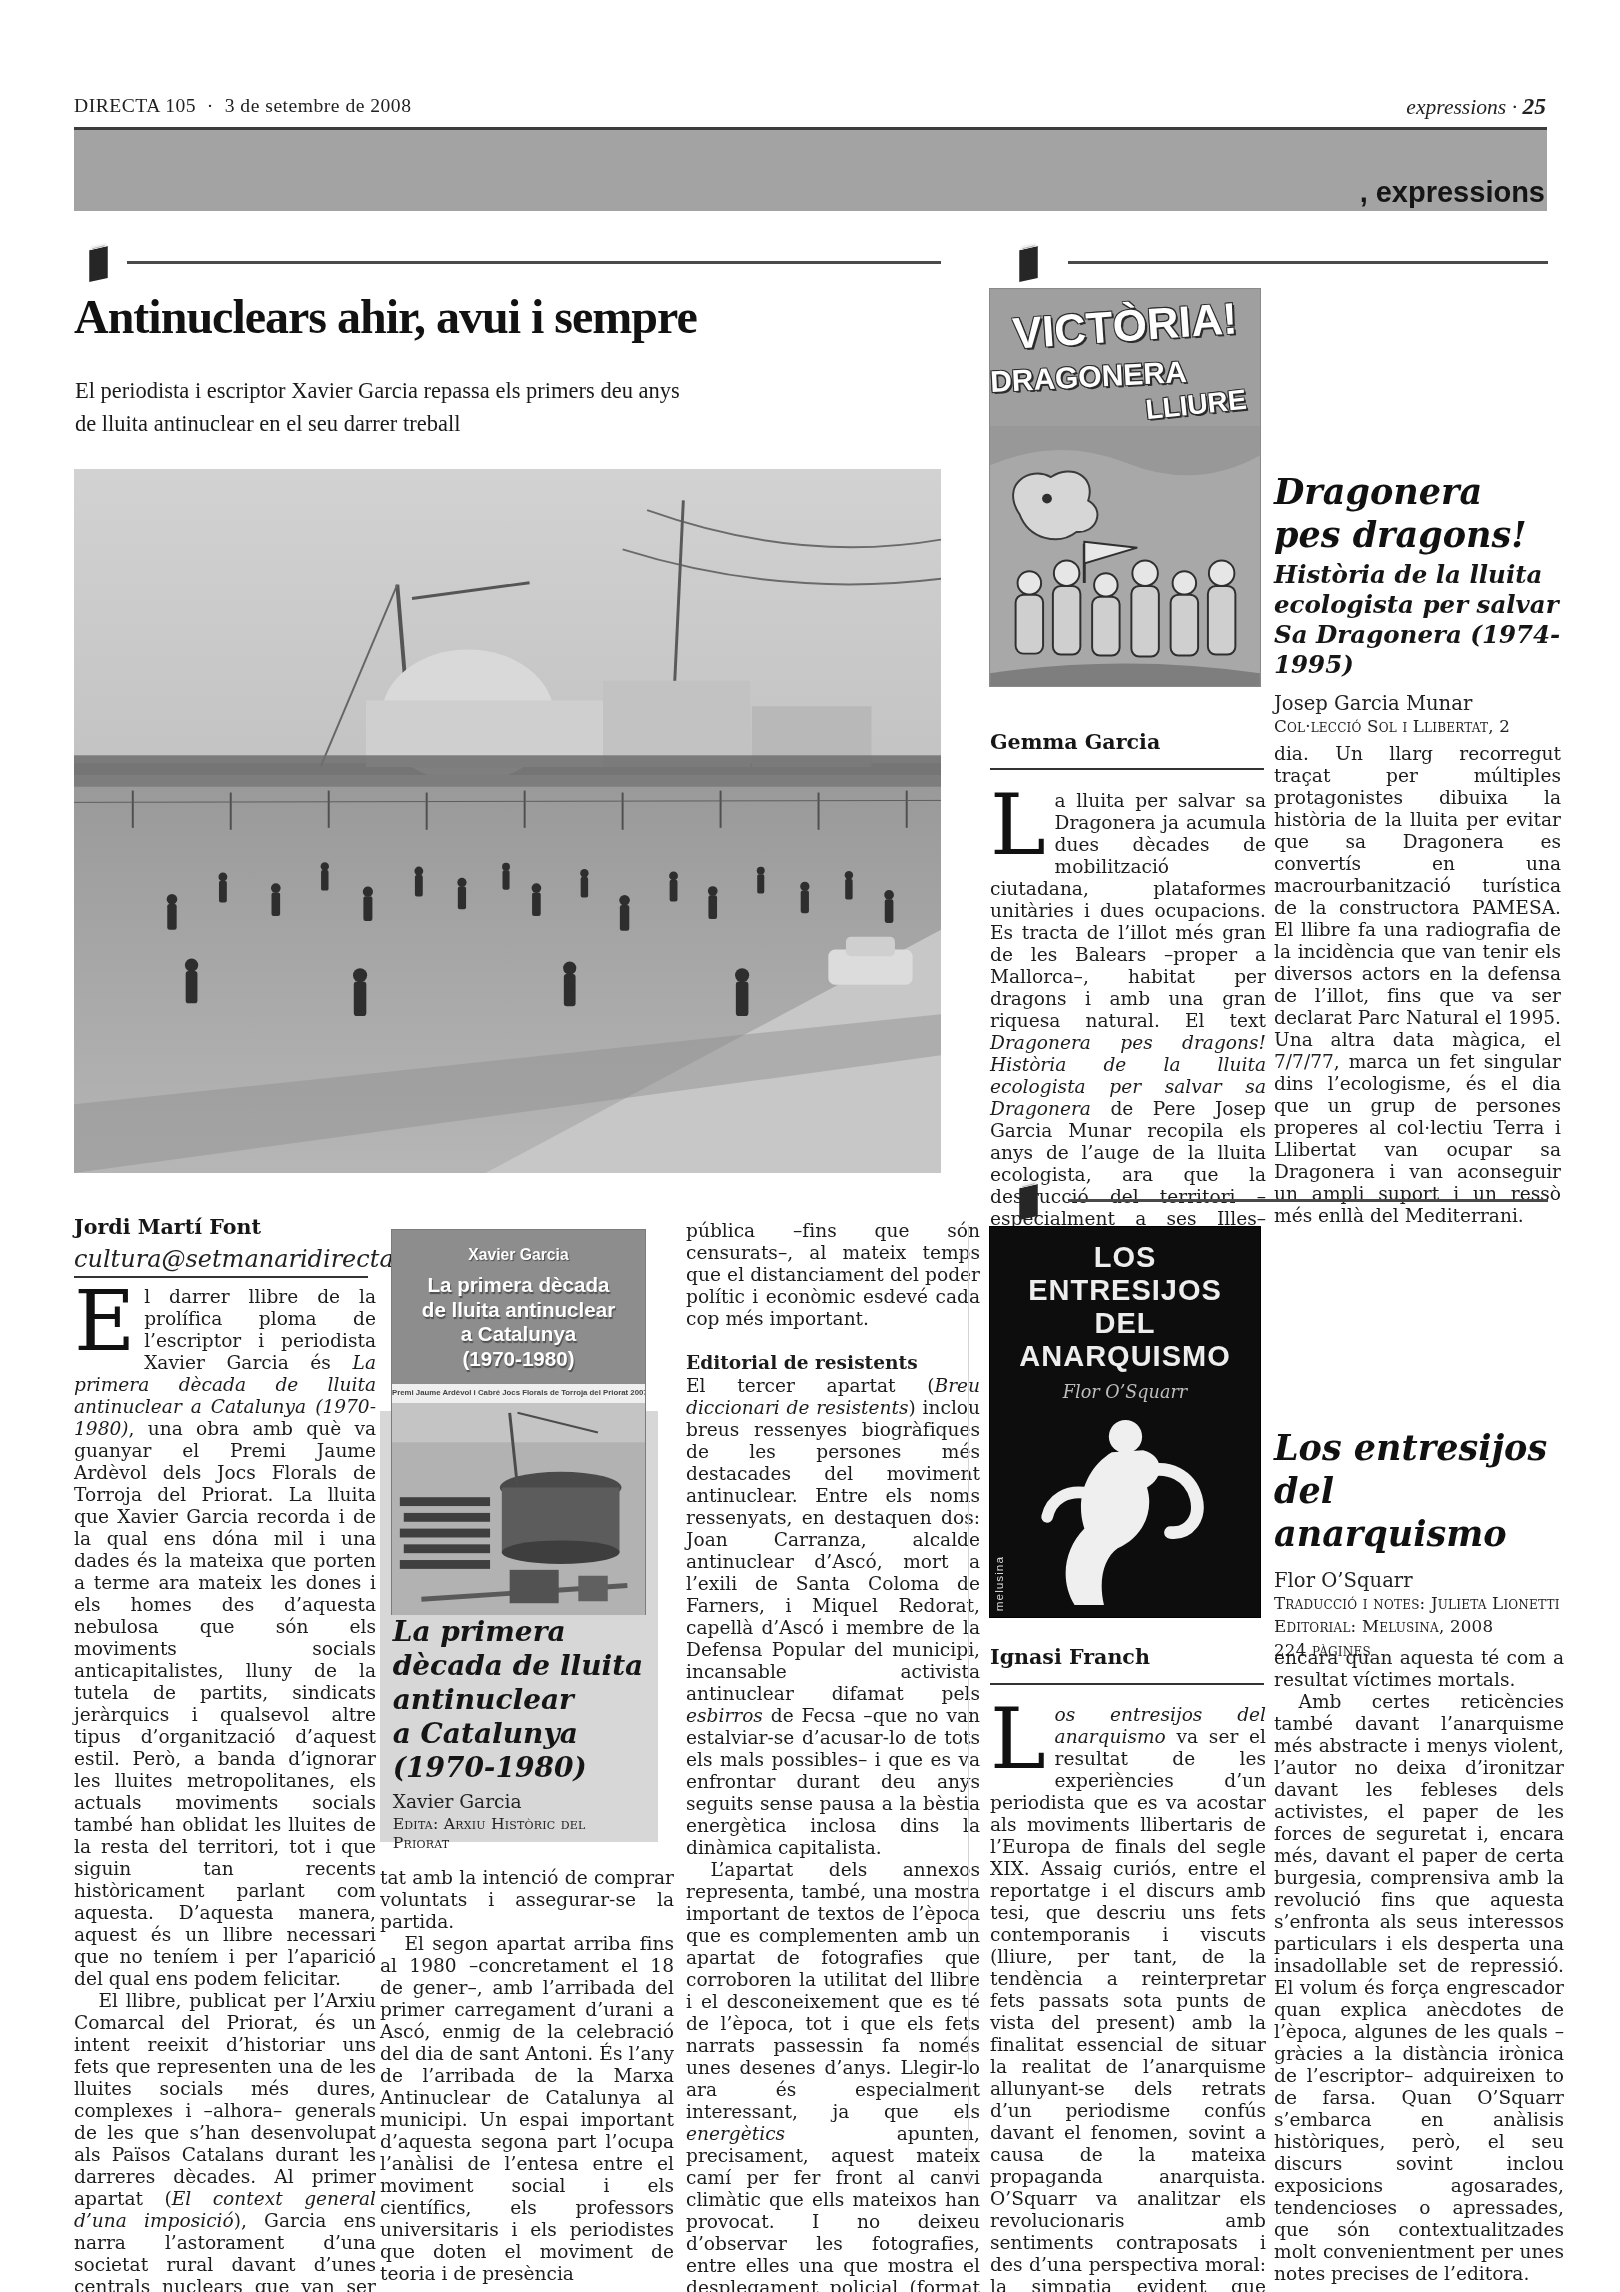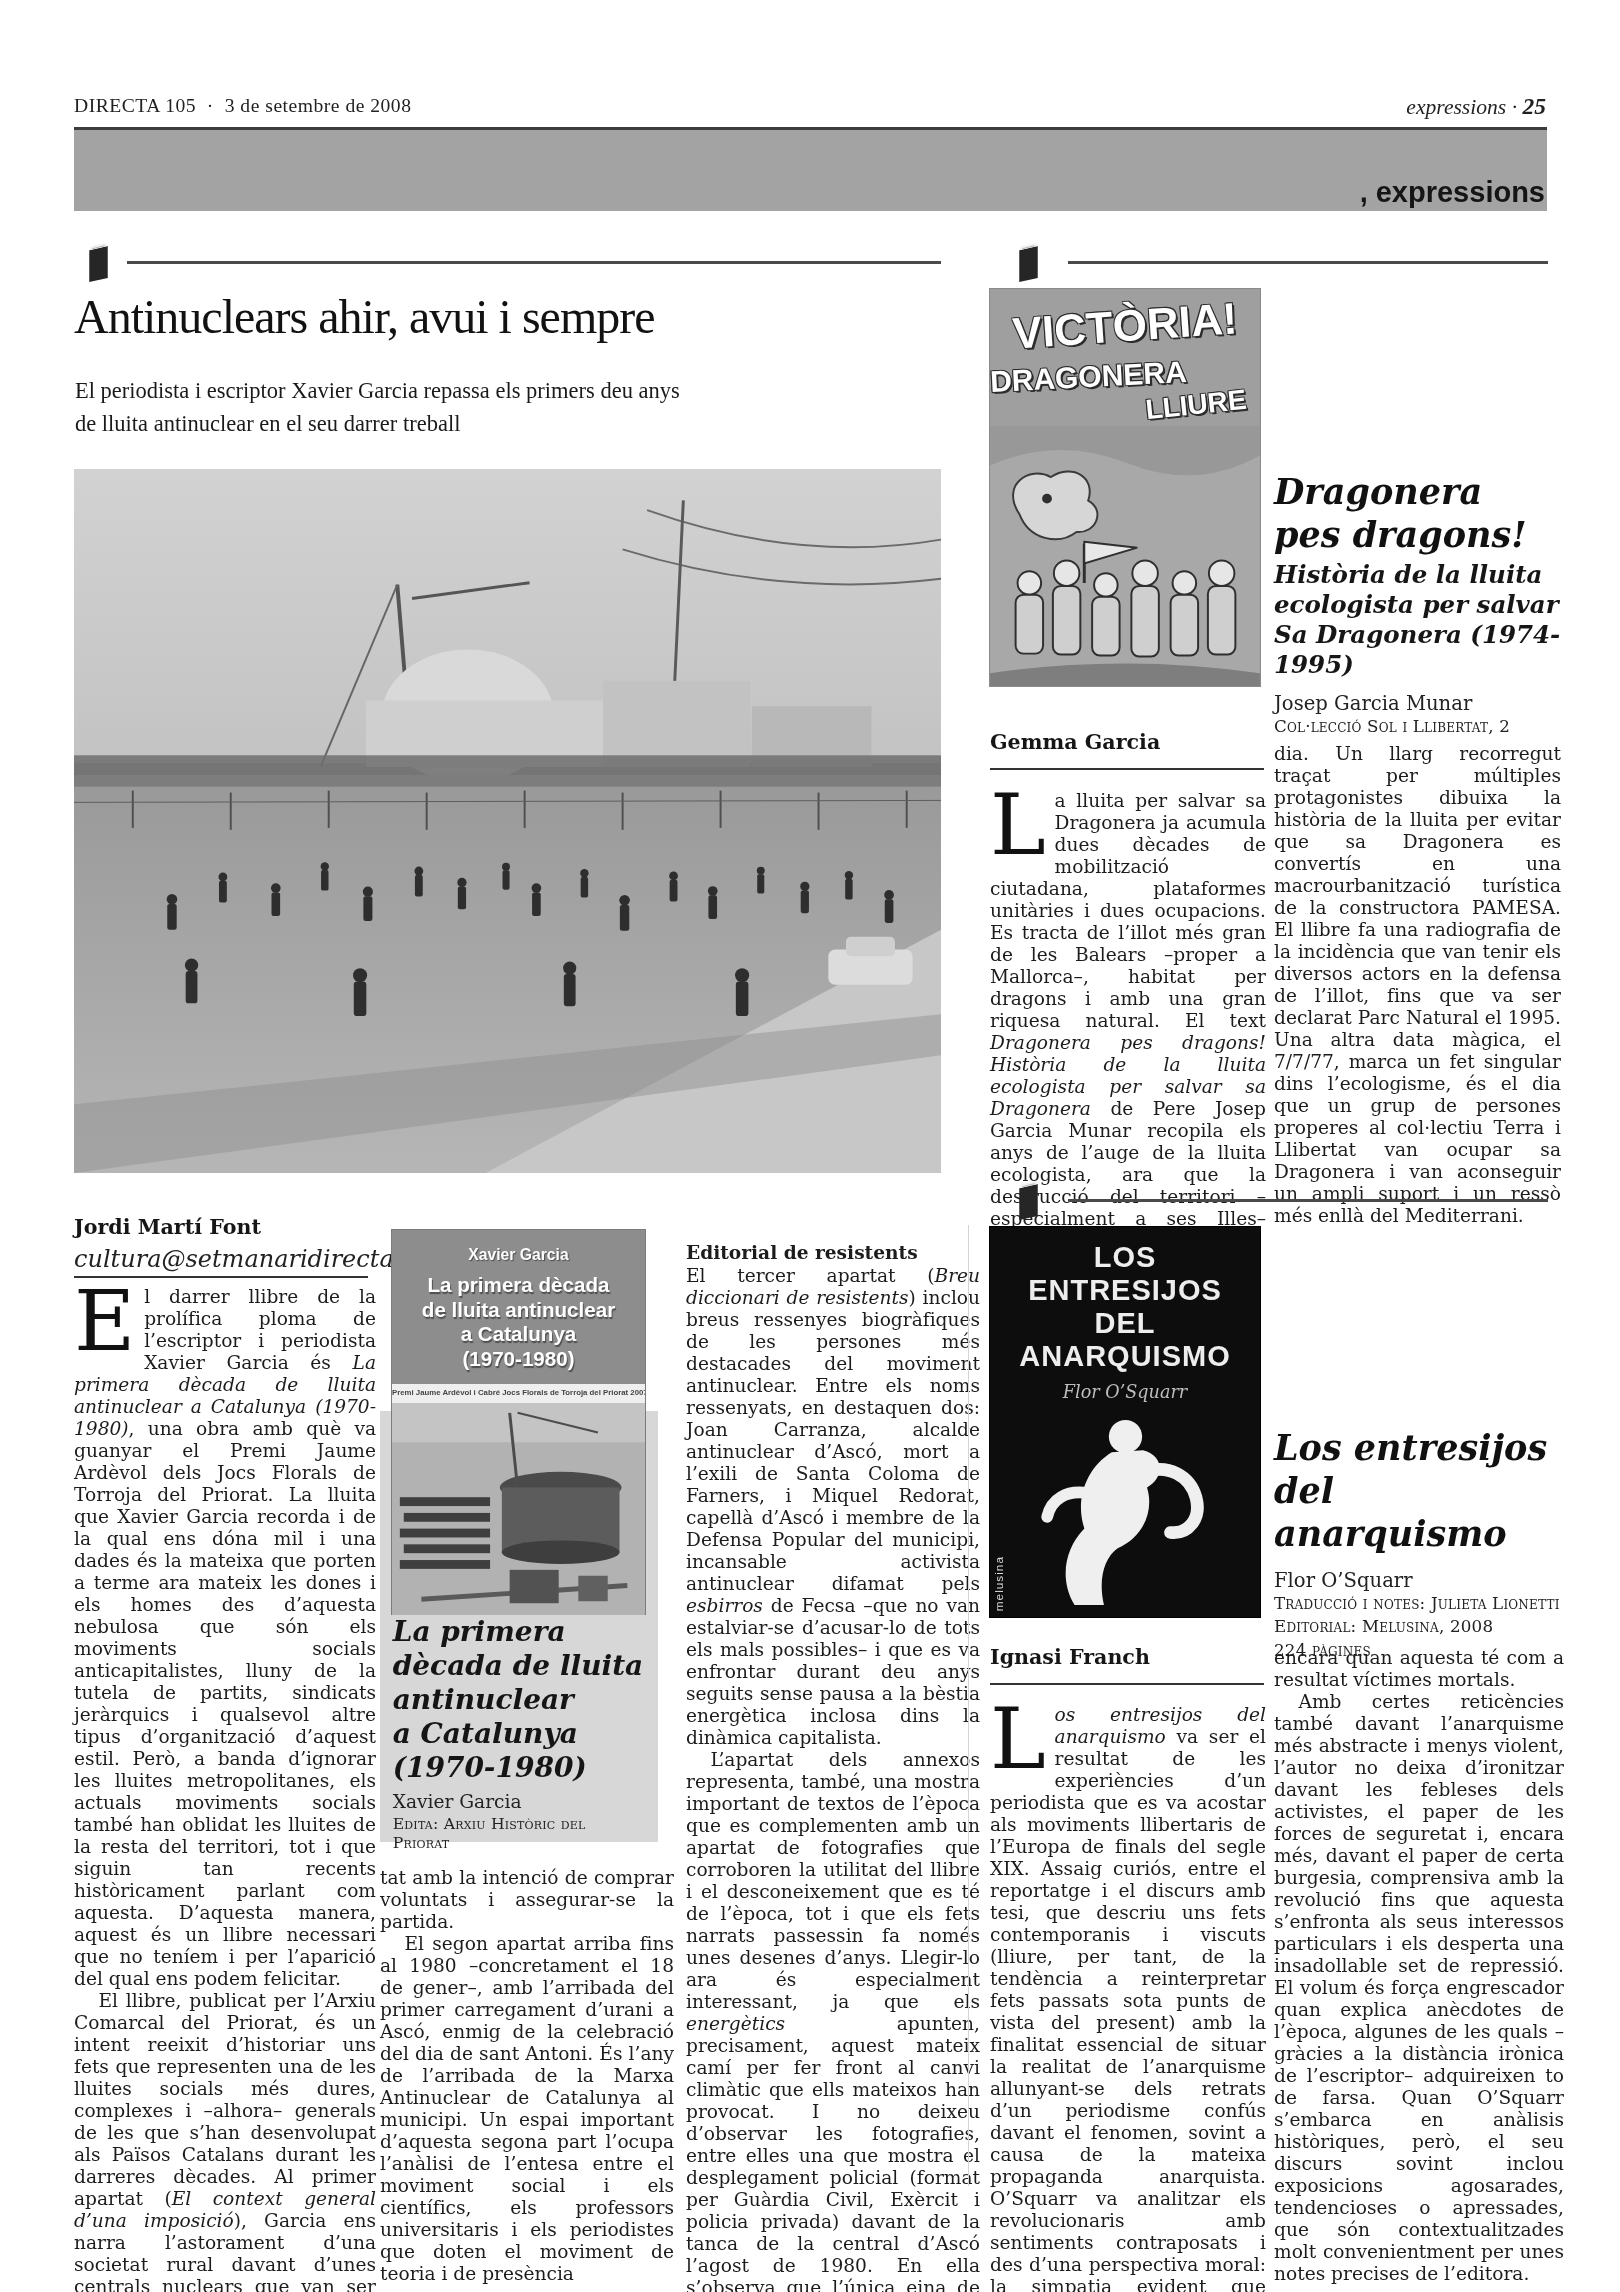--- a/index.html
+++ b/index.html
@@ -124,21 +124,21 @@
     <span>, expressions</span>
   </div>
 
   <svg class="abs book-icon" style="left:84px;top:243px;" viewBox="0 0 28 38">
     <polygon points="5,7 23,3 23,34 5,38" fill="#262626"></polygon>
     <polygon points="5,7 23,3 21,0 7,3" fill="#f2f2f2"></polygon>
     <line x1="8" y1="5.6" x2="20" y2="2.6" stroke="#999" stroke-width="0.7"></line>
   </svg>
   <div class="abs rule" style="left:127px;top:261px;width:814px;"></div>
 
-  <h1 class="abs headline" style="margin:0;font-weight:normal;">Antinuclears ahir, avui i sempre</h1>
+  <h1 class="abs headline" style="margin:0;font-weight:bold;">Antinuclears ahir, avui i sempre</h1>
   <div class="abs subtitle prewrap">El periodista i escriptor Xavier Garcia repassa els primers deu anys
 de lluita antinuclear en el seu darrer treball</div>
 
   <div class="abs photo">
     <svg viewBox="0 0 885 718" preserveAspectRatio="none">
       <defs>
         <linearGradient id="sky" x1="0" y1="0" x2="0" y2="1">
           <stop offset="0" stop-color="#d2d2d2"></stop>
             <stop offset="1" stop-color="#aeaeae"></stop>
         </linearGradient>
@@ -313,20 +313,21 @@
       <rect x="190" y="176" width="30" height="26" fill="#606060"></rect>
     </svg>
   </div>
 
   <div class="abs body-col col2">
     <p>tat amb la intenció de comprar voluntats i assegurar-se la partida.</p>
     <p class="indent">El segon apartat arriba fins al 1980 –concretament el 18 de gener–, amb l’arribada del primer carregament d’urani a Ascó, enmig de la celebració del dia de sant Antoni. És l’any de l’arribada de la Marxa Antinuclear de Catalunya al municipi. Un espai important d’aquesta segona part l’ocupa l’anàlisi de l’entesa entre el moviment social i els científics, els professors universitaris i els periodistes que doten el moviment de teoria i de presència</p>
   </div>
 
   <div class="abs body-col col3">
+    <p>pública –fins que són censurats–, al mateix temps que el distanciament del poder polític i econòmic esdevé cada cop més important.</p>
     <p class="subhead">Editorial de resistents</p>
     <p>El tercer apartat (<i>Breu diccionari de resistents</i>) inclou breus ressenyes biogràfiques de les persones més destacades del moviment antinuclear. Entre els noms ressenyats, en destaquen dos: Joan Carranza, alcalde antinuclear d’Ascó, mort a l’exili de Santa Coloma de Farners, i Miquel Redorat, capellà d’Ascó i membre de la Defensa Popular del municipi, incansable activista antinuclear difamat pels <i>esbirros</i> de Fecsa –que no van estalviar-se d’acusar-lo de tots els mals possibles– i que es va enfrontar durant deu anys seguits sense pausa a la bèstia energètica inclosa dins la dinàmica capitalista.</p>
     <p class="indent">L’apartat dels annexos representa, també, una mostra important de textos de l’època que es complementen amb un apartat de fotografies que corroboren la utilitat del llibre i el desconeixement que es té de l’època, tot i que els fets narrats passessin fa només unes desenes d’anys. Llegir-lo ara és especialment interessant, ja que els <i>energètics</i> apunten, precisament, aquest mateix camí per fer front al canvi climàtic que ells mateixos han provocat. I no deixeu d’observar les fotografies, entre elles una que mostra el desplegament policial (format per Guàrdia Civil, Exèrcit i policia privada) davant de la tanca de la central d’Ascó l’agost de 1980. En ella s’observa que l’única eina de contenció davant dels manifestants són les armes de foc. Una dada per retenir...</p>
   </div>
 
   <div class="abs vline"></div>
 
   <svg class="abs book-icon" style="left:1014px;top:243px;" viewBox="0 0 28 38">
     <polygon points="5,7 23,3 23,34 5,38" fill="#262626"></polygon>
     <polygon points="5,7 23,3 21,0 7,3" fill="#f2f2f2"></polygon>

